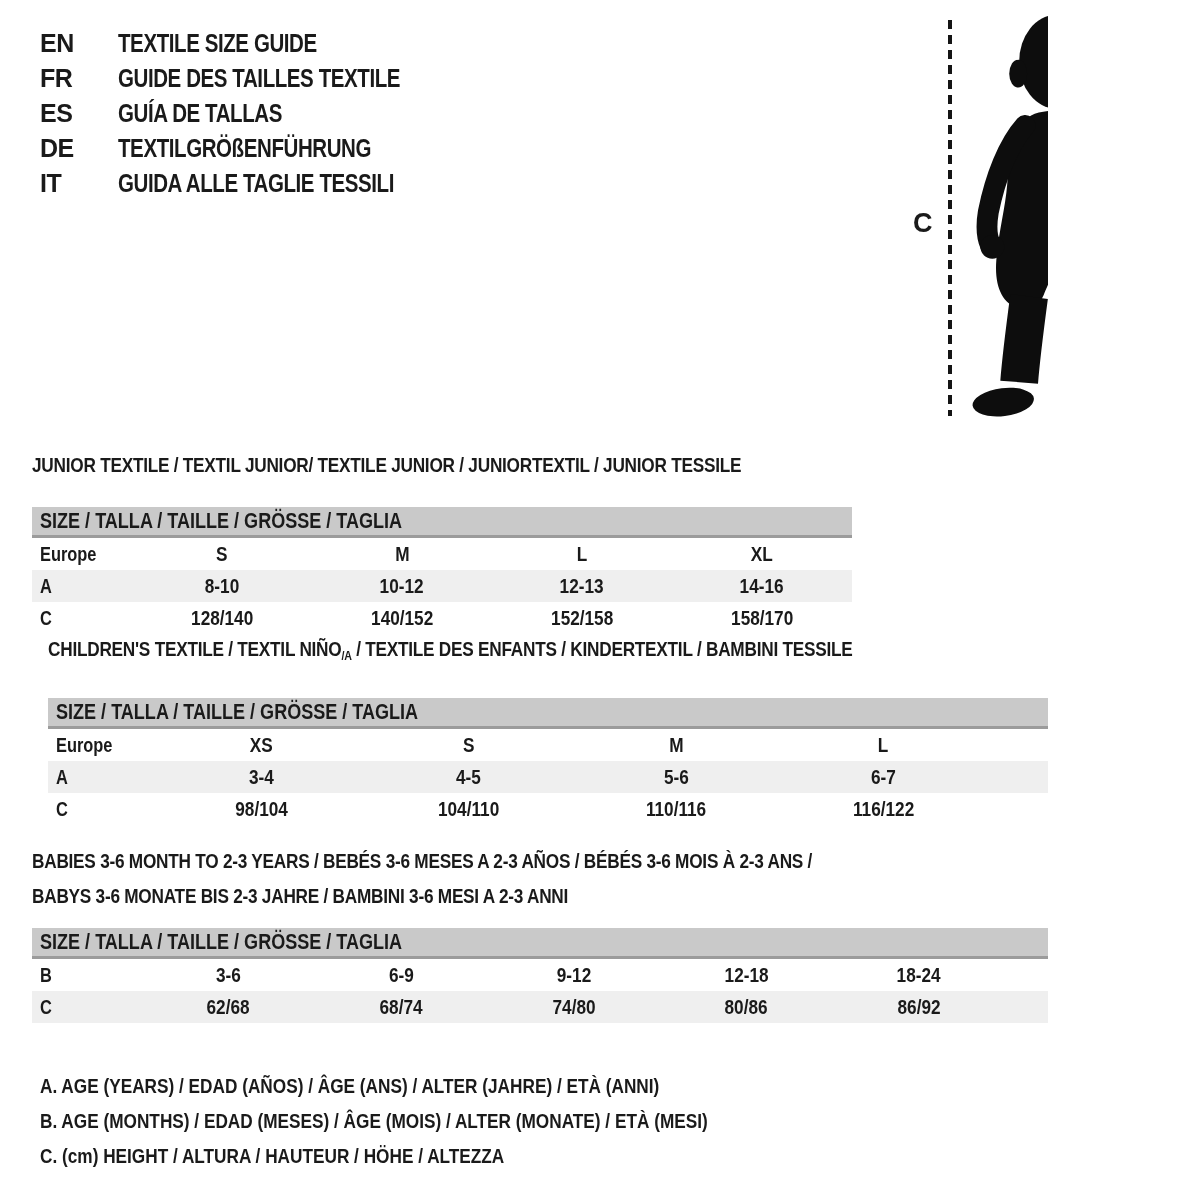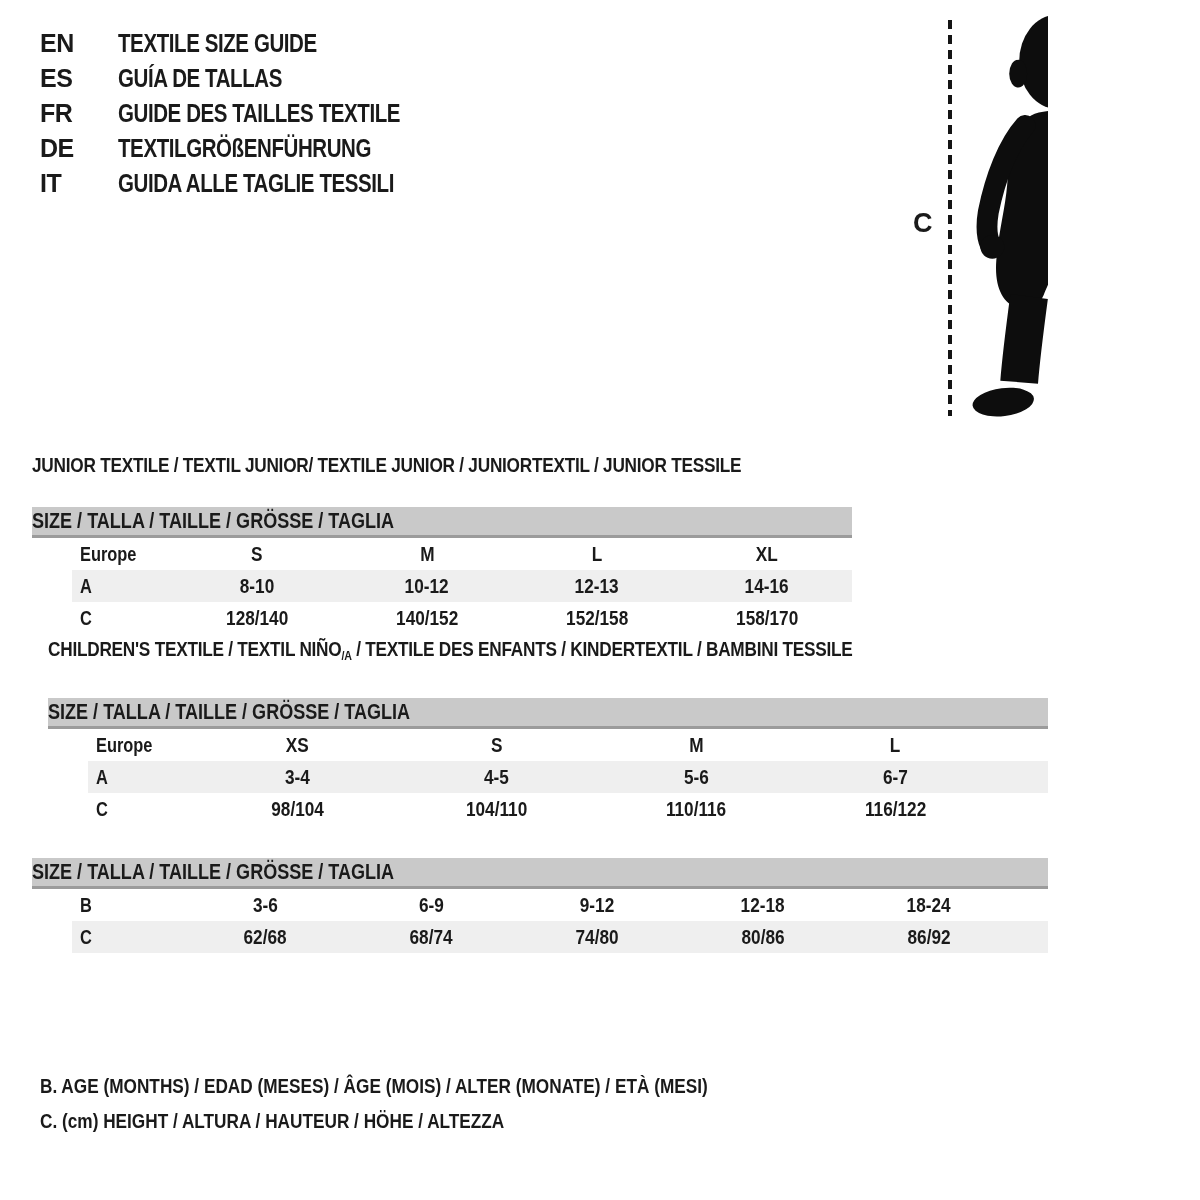--- a/index.html
+++ b/index.html
@@ -24,24 +24,24 @@
     background:repeating-linear-gradient(to bottom,#141414 0 9px,transparent 9px 15px);
   }
   .toddler{position:absolute;left:963px;top:10px;}
 
   
   .tbl{position:absolute;}
   .tbl-title{font-size:21px;line-height:22px;letter-spacing:-0.3px;}
   .tbl-title .sub{font-size:13px;vertical-align:-4px;}
   .band{
     height:28px;border-bottom:3px solid #9b9b9b;background:#c9c9c9;
-    display:flex;align-items:center;box-sizing:content-box;
+    display:flex;align-items:center;padding-left:8px;box-sizing:content-box;
     font-size:22px;
   }
-  .trow{display:grid;height:32px;align-items:center;font-size:20px;margin-left:40px;}
+  .trow{display:grid;height:32px;align-items:center;font-size:20px;}
   .trow.lt{background:#efefef;}
   .rl{padding-left:8px;text-align:left;}
   .cc{text-align:center;}
   .g5{grid-template-columns:100px repeat(4,1fr);}
   .g6{grid-template-columns:110px repeat(5,1fr);}
   .g7{grid-template-columns:110px repeat(6,1fr);}
   #tbl-junior{left:32px;top:454px;width:820px;}
   #tbl-children{left:48px;top:638px;width:1146px;}
   #tbl-babies{left:32px;top:843px;width:1146px;}
   #tbl-junior .band, #tbl-children .band{margin-top:31px;}
@@ -56,26 +56,26 @@
 <body>
 
 <div class="page">
 
   <div class="lang-list">
     <div class="lang-row">
       <span class="lang-code">EN</span>
       <span class="lang-label cx">TEXTILE SIZE GUIDE</span>
     </div>
     <div class="lang-row">
+      <span class="lang-code">FR</span>
+      <span class="lang-label cx">GUIDE DES TAILLES TEXTILE</span>
+    </div>
+    <div class="lang-row">
       <span class="lang-code">ES</span>
       <span class="lang-label cx">GUÍA DE TALLAS</span>
-    </div>
-    <div class="lang-row">
-      <span class="lang-code">FR</span>
-      <span class="lang-label cx">GUIDE DES TAILLES TEXTILE</span>
     </div>
     <div class="lang-row">
       <span class="lang-code">DE</span>
       <span class="lang-label cx">TEXTILGRÖßENFÜHRUNG</span>
     </div>
     <div class="lang-row">
       <span class="lang-code">IT</span>
       <span class="lang-label cx">GUIDA ALLE TAGLIE TESSILI</span>
     </div>
   </div>
@@ -156,20 +156,24 @@
       <div class="rl"><span class="cx">C</span></div>
       <div class="cc"><span class="cxc">98/104</span></div>
       <div class="cc"><span class="cxc">104/110</span></div>
       <div class="cc"><span class="cxc">110/116</span></div>
       <div class="cc"><span class="cxc">116/122</span></div>
       <div class="cc"><span class="cxc">122/128</span></div>
     </div>
   </section>
 
   <section class="tbl" id="tbl-babies">
+    <div class="tbl-title two-line">
+      <div><span class="cx">BABIES 3-6 MONTH TO 2-3 YEARS / BEBÉS 3-6 MESES A 2-3 AÑOS / BÉBÉS 3-6 MOIS À 2-3 ANS /</span></div>
+      <div><span class="cx">BABYS 3-6 MONATE BIS 2-3 JAHRE / BAMBINI 3-6 MESI A 2-3 ANNI</span></div>
+    </div>
     <div class="band">
       <span class="cx">SIZE / TALLA / TAILLE / GRÖSSE / TAGLIA</span>
     </div>
     <div class="trow g7">
       <div class="rl"><span class="cx">B</span></div>
       <div class="cc"><span class="cxc">3-6</span></div>
       <div class="cc"><span class="cxc">6-9</span></div>
       <div class="cc"><span class="cxc">9-12</span></div>
       <div class="cc"><span class="cxc">12-18</span></div>
       <div class="cc"><span class="cxc">18-24</span></div>
@@ -181,20 +185,23 @@
       <div class="cc"><span class="cxc">68/74</span></div>
       <div class="cc"><span class="cxc">74/80</span></div>
       <div class="cc"><span class="cxc">80/86</span></div>
       <div class="cc"><span class="cxc">86/92</span></div>
       <div class="cc"><span class="cxc">92/98</span></div>
     </div>
   </section>
 
   <div class="legend">
     <div class="legend-line">
+      <span class="cx">A. AGE (YEARS) / EDAD (AÑOS) / ÂGE (ANS) / ALTER (JAHRE) / ETÀ (ANNI)</span>
+    </div>
+    <div class="legend-line">
       <span class="cx">B. AGE (MONTHS) / EDAD (MESES) / ÂGE (MOIS) / ALTER (MONATE) / ETÀ (MESI)</span>
     </div>
     <div class="legend-line">
       <span class="cx">C. (cm) HEIGHT / ALTURA / HAUTEUR / HÖHE / ALTEZZA</span>
     </div>
   </div>
 
 </div>
 
 </body></html>

